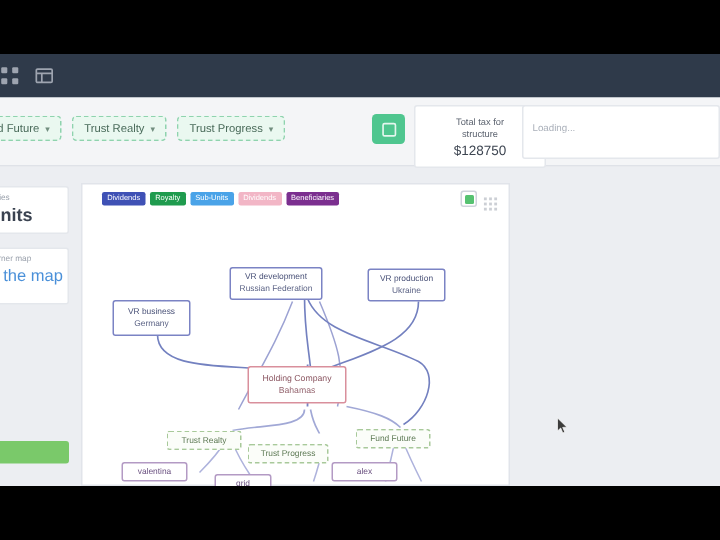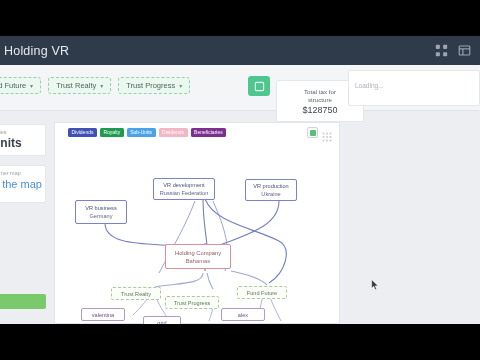--- a/index.html
+++ b/index.html
@@ -43,21 +43,21 @@
   .chiprow { position: absolute; left: -14px; top: 12px; display: flex; gap: 7px; }
   .chip {
     height: 17px; padding: 0 7px;
     border: 1px dashed #8fd3ae; border-radius: 3px;
     background: #eaf8f0; color: #4a6b5a; font-size: 7.5px;
     display: flex; align-items: center; gap: 4px; white-space: nowrap;
   }
   .chip .cv { font-size: 6px; opacity: .75; }
 
   .tax-card {
-    position: absolute; left: 276px; top: 15px; width: 88px; height: 42px;
+    position: absolute; left: 276px; top: 5px; width: 88px; height: 42px;
     background: #fff; border: 1px solid #e4e7ec; border-radius: 2px;
     display: flex; flex-direction: column; align-items: center; justify-content: center;
     color: #5d6470;
   }
   .tax-label { font-size: 6.2px; line-height: 8px; text-align: center; }
   .tax-amount { font-size: 9px; color: #3d4551; margin-top: 1px; }
 
   .green-sq {
     position: absolute; left: 248px; top: 11px; width: 22px; height: 20px;
     background: #4fc68f; border-radius: 3px;
@@ -135,21 +135,20 @@
 <body>
 
 <div id="screen">
 
   <div class="bar-top"></div>
   <div class="bar-bottom"></div>
 
   <div id="viewport">
 
     <div class="app-header">
-      <div class="app-title">Holding VR</div>
       <div class="header-icons">
         <span class="hicon">
           <svg viewBox="0 0 16 16" width="13" height="13" fill="#c9ced8">
             <rect x="1" y="1" width="5" height="5" rx="1"></rect>
             <rect x="10" y="1" width="5" height="5" rx="1"></rect>
             <rect x="1" y="10" width="5" height="5" rx="1"></rect>
             <rect x="10" y="10" width="5" height="5" rx="1"></rect>
           </svg>
         </span>
         <span class="hicon">

